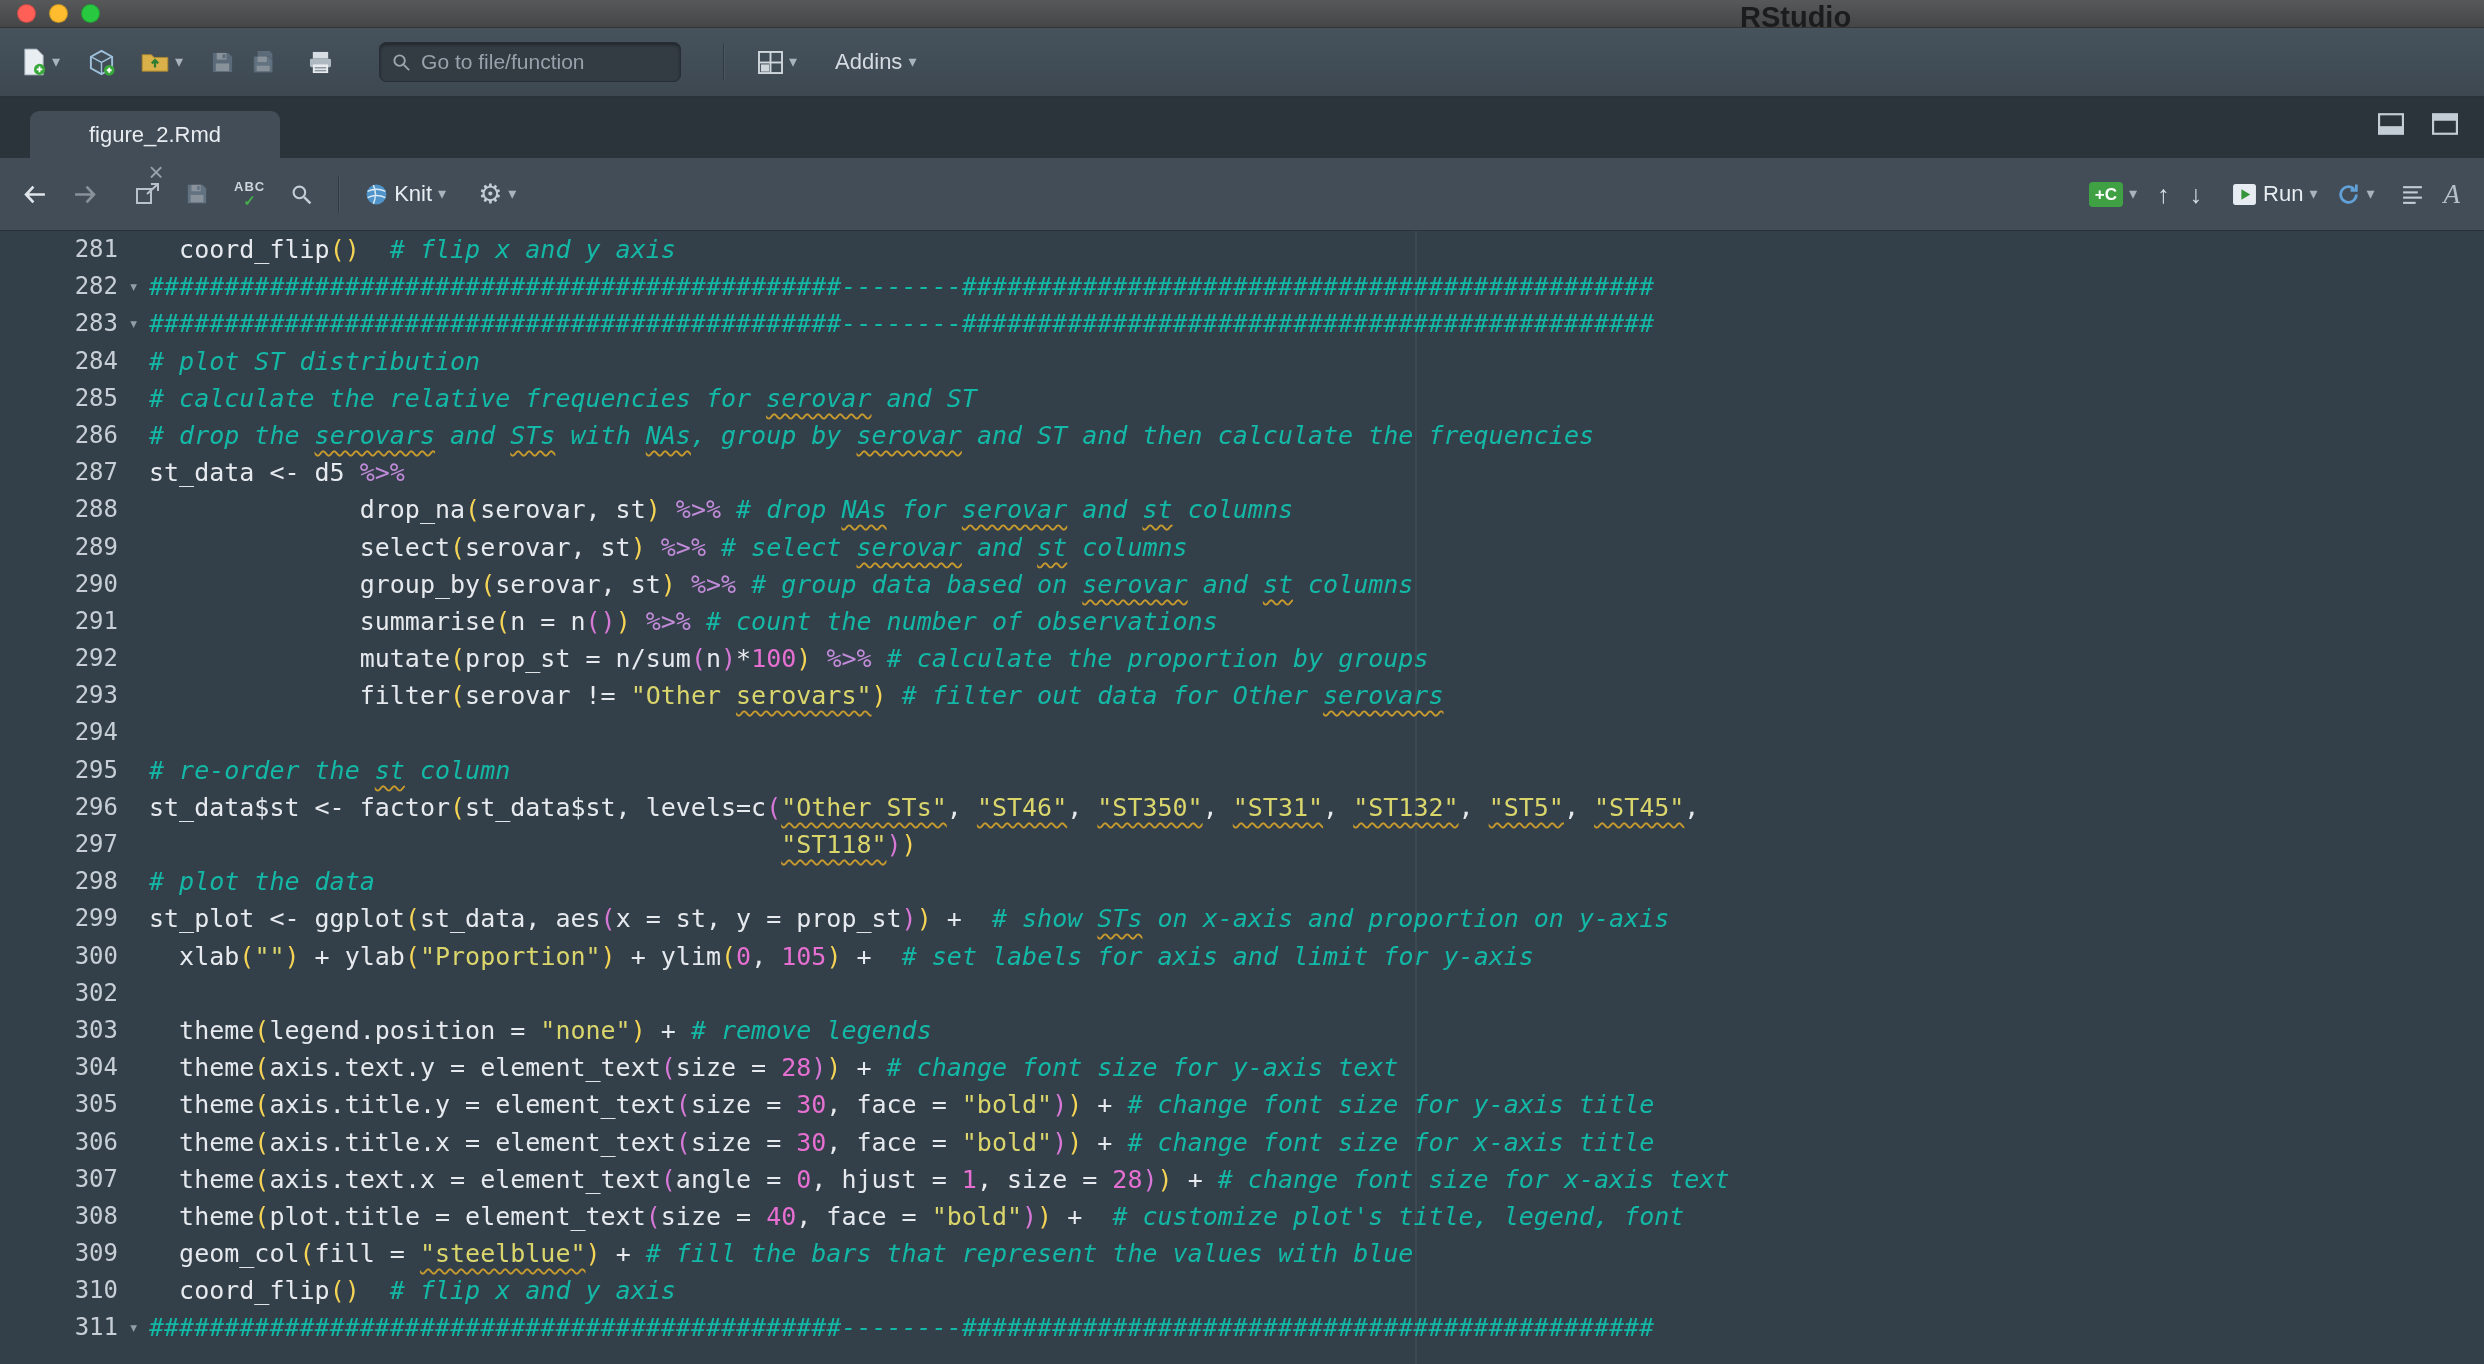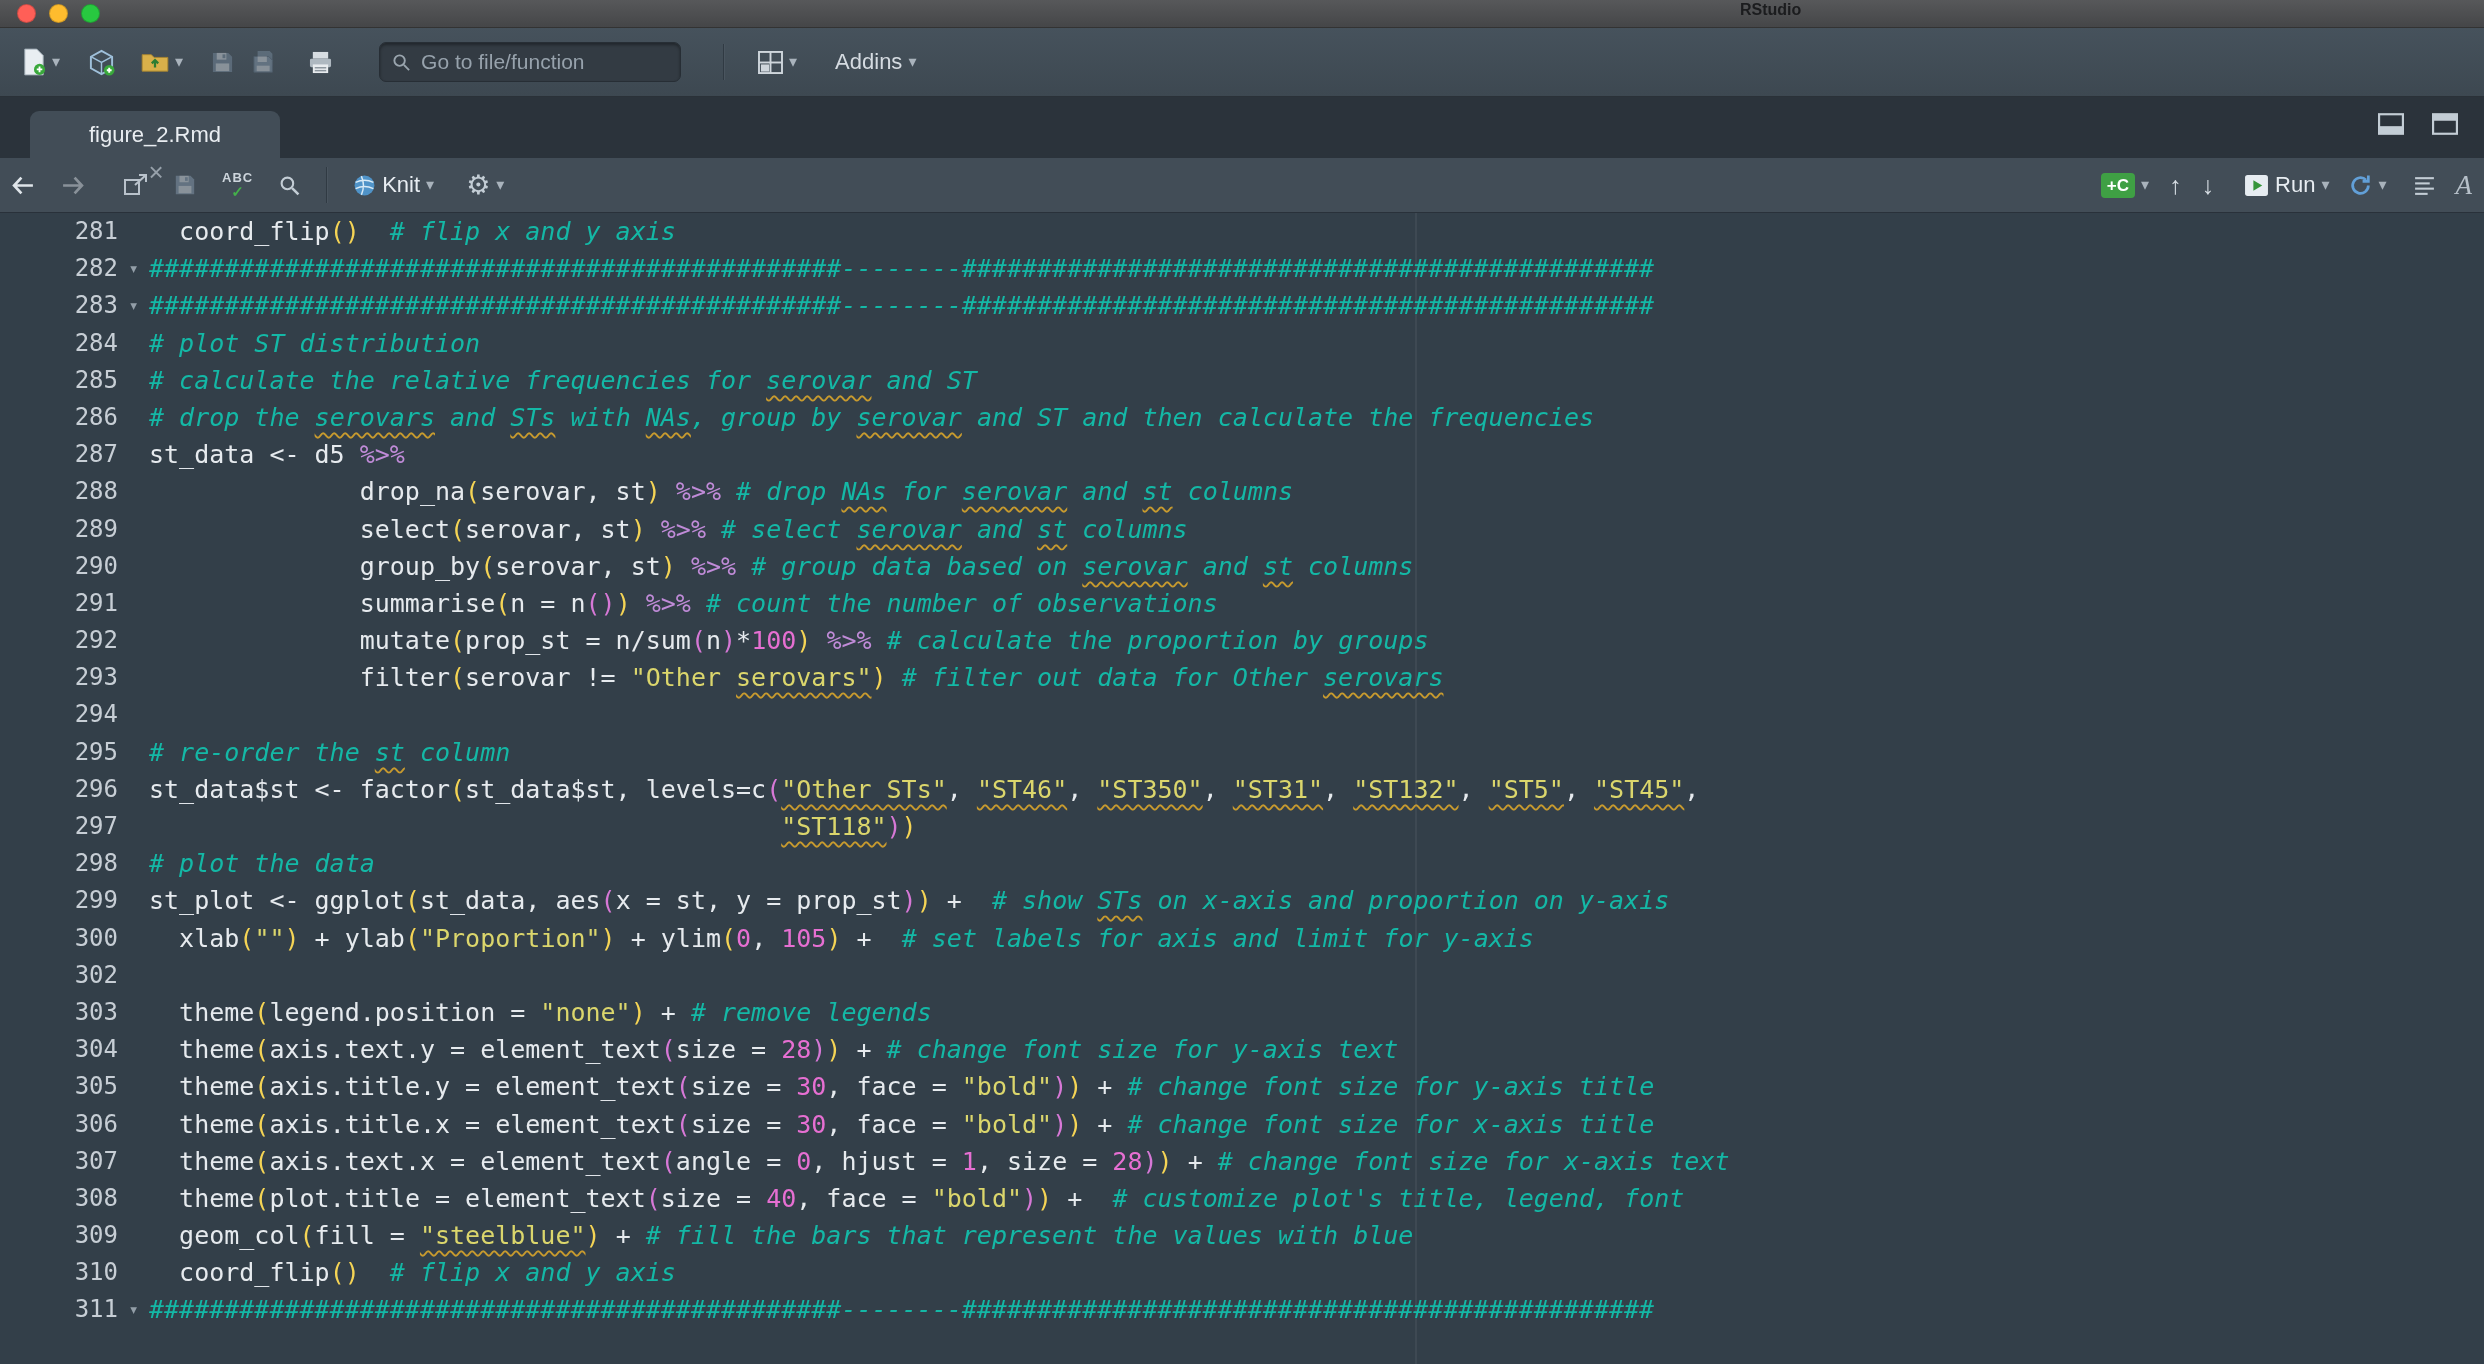--- a/index.html
+++ b/index.html
@@ -18,21 +18,21 @@
     border-bottom: 1px solid #333;
     position: relative; display: flex; align-items: center;
   }
   .traffic { display: flex; gap: 13px; padding-left: 17px; }
   .light { width: 19px; height: 19px; border-radius: 50%; border: 1px solid rgba(0,0,0,.2); }
   .light.red    { background: #ff5f57; }
   .light.yellow { background: #febc2e; }
   .light.green  { background: #28c840; }
   .win-title {
     position: absolute; left: 1740px; top: 1px;
-    font-size: 16px; font-weight: bold; color: #1b1c1e;
+    font-size: 29px; font-weight: bold; color: #1b1c1e;
   }
 
   
   .main-toolbar {
     height: 69px; flex: none;
     background: linear-gradient(#46525c, #3d4851);
     border-bottom: 1px solid #2a3138;
     display: flex; align-items: center; padding: 0 22px;
   }
   .ibtn {
@@ -61,23 +61,23 @@
     margin-left: 30px; height: 47px; min-width: 250px;
     background: #424d57; border-radius: 9px 9px 0 0;
     display: flex; align-items: center; gap: 11px; padding: 0 16px; flex-direction: column;
   }
   .tab-label { color: #e9edf1; font-size: 22px; }
   .tab-close { color: #97a1aa; font-size: 26px; line-height: 1; margin-left: 2px; }
   .pane-buttons { position: absolute; right: 26px; top: 16px; display: flex; gap: 28px; }
 
   
   .editor-toolbar {
-    height: 55px; flex: none; background: #424d57;
+    height: 73px; flex: none; background: #424d57;
     border-bottom: 1px solid #29313a;
-    display: flex; align-items: center; padding: 0 12px;
+    display: flex; align-items: center; padding: 0 24px;
   }
   .et-left { display: flex; align-items: center; gap: 26px; }
   .et-right { margin-left: auto; display: flex; align-items: center; gap: 20px; }
   .dim { opacity: .45; }
   .abc-wrap { display: flex; flex-direction: column; align-items: center; line-height: 1; }
   .abc-text { color: #cdd5dc; font-size: 13px; font-weight: bold; letter-spacing: 1px; }
   .abc-check { color: #44b04a; font-size: 15px; font-weight: bold; }
   .knit-label, .run-label { color: #e8edf2; font-size: 22px; text-align: center; }
   .gear-glyph { color: #c3cdd5; font-size: 27px; line-height: 1; }
   .chunk-icon {

